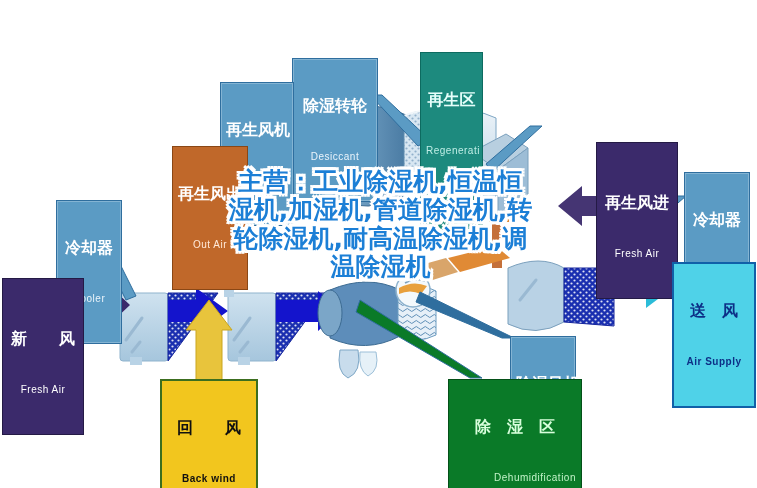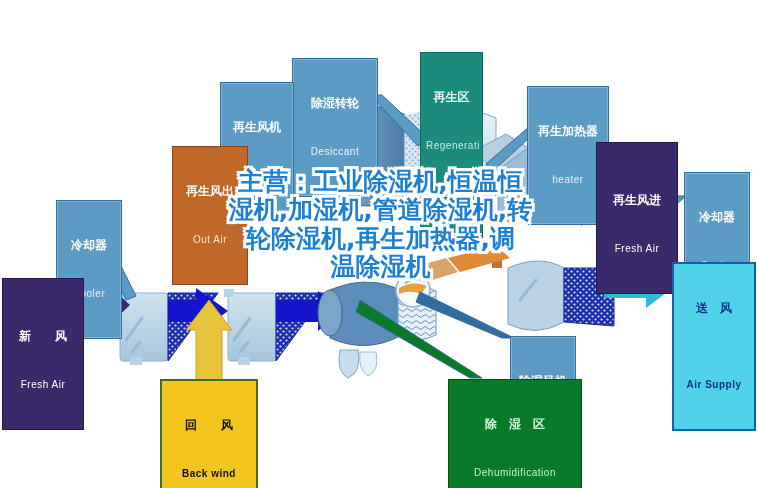--- a/index.html
+++ b/index.html
@@ -33,21 +33,21 @@
     line-height: 1.12;
     white-space: pre;
     letter-spacing: 0px;
     padding: 2px 5px 3px 5px;
     z-index: 6;
   }
   .callout .cn {
     display: block;
     font-family: "DejaVu Sans", sans-serif;
     font-weight: bold;
-    font-size: 12px;
+    font-size: 16px;
   }
   .callout .en {
     display: block;
     font-family: Liberation Sans, sans-serif;
     font-size: 10px;
     letter-spacing: 0.5px;
   }
 
   
   .c-blue {
@@ -95,30 +95,30 @@
   .c-yellow .cn { color: #101010; }
   .c-yellow .en { color: #101010; font-weight: bold; }
 
   
   .c-green {
     background: #0a7a28;
     border: 1px solid #045018;
     color: #c9f5cf;
   }
   .c-green .cn { color: #d8ffdc; }
-  .c-green .en { color: #c2f3c8; }
+  .c-green .en { color: #c2f3c8; text-align: right; }
 
   
   .c-cyan {
     background: #4fd2e8;
     border: 2px solid #1160a8;
     color: #10307a;
   }
   .c-cyan .cn { color: #0d2f86; font-weight: bold; }
-  .c-cyan .en { color: #0d2f86; font-weight: bold; margin-top: 28px; }
+  .c-cyan .en { color: #0d2f86; font-weight: bold; }
 
   
   #overlay-text {
     position: absolute;
     left: 108px;
     top: 168px;
     width: 545px;
     z-index: 30;
     text-align: center;
     font-family: "DejaVu Sans", sans-serif;
@@ -317,24 +317,20 @@
     <span class="cn">再生风机</span>
     <span class="en">Blower</span>
   </div>
 
   <div class="callout c-teal" style="left:420px; top:52px; width:63px;">
     <span class="cn">再生区</span>
     <span class="en">Regenerati</span>
     <span class="en">on Back</span>
   </div>
 
-  <div class="callout c-blue" style="left:527px; top:86px; width:82px;">
-    <span class="cn">再生加热器</span>
-    <span class="en">heater</span>
-  </div>
 
   <div class="callout c-purple" style="left:596px; top:142px; width:82px;">
     <span class="cn">再生风进</span>
     <span class="en">Fresh Air</span>
   </div>
 
   <div class="callout c-orange" style="left:172px; top:146px; width:76px;">
     <span class="cn">再生风出</span>
     <span class="en">Out Air</span>
   </div>
@@ -371,17 +367,17 @@
   </div>
 
   <div class="callout c-cyan" style="left:672px; top:262px; width:84px;">
     <span class="cn">送　风</span>
     <span class="en">Air Supply</span>
   </div>
 
   <div id="overlay-text">
     <span class="ln">主营：工业除湿机,恒温恒</span>
     <span class="ln">湿机,加湿机,管道除湿机,转</span>
-    <span class="ln">轮除湿机,再生加热器,调</span>
+    <span class="ln">轮除湿机,耐高温除湿机,调</span>
     <span class="ln">温除湿机</span>
   </div>
 
 </div>
 
 </body></html>

